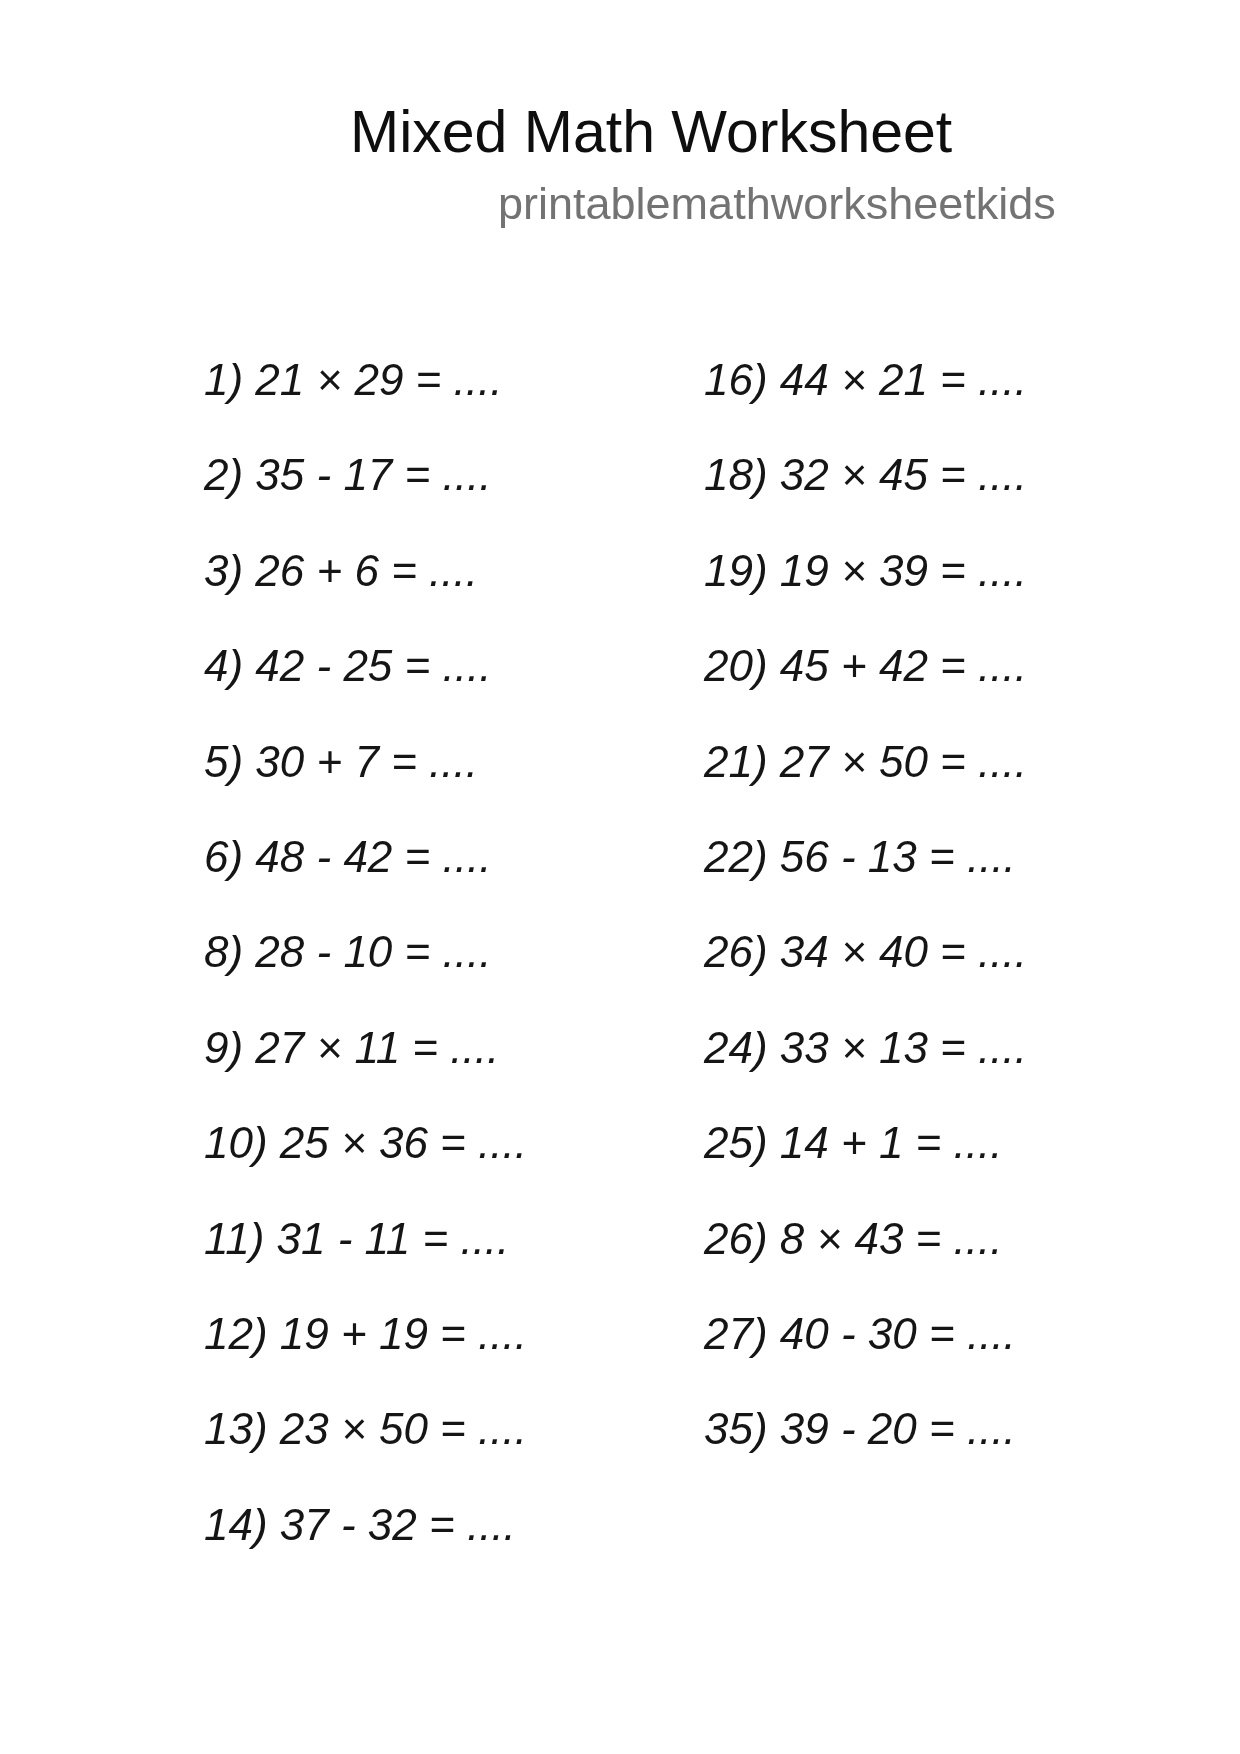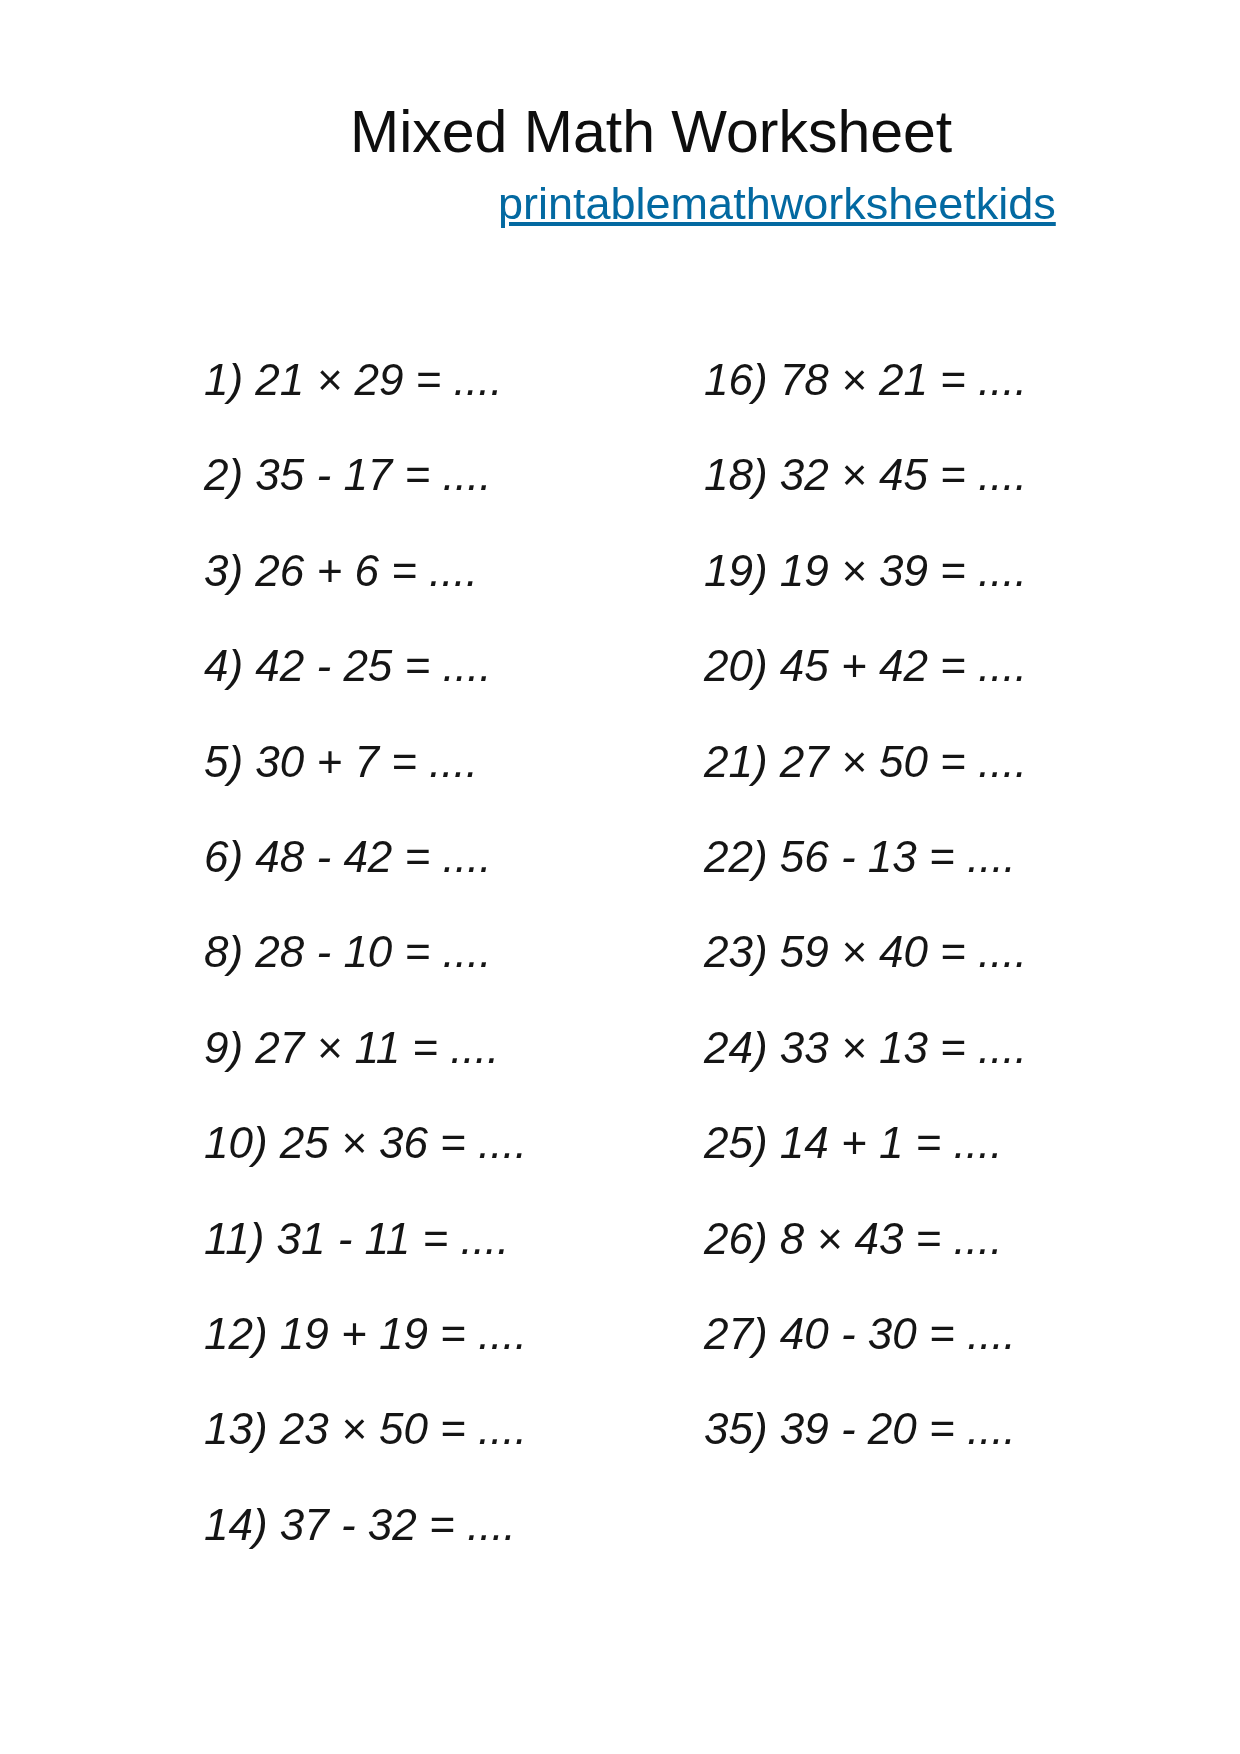--- a/index.html
+++ b/index.html
@@ -26,23 +26,22 @@
     color: #0e0e0e;
     white-space: nowrap;
   }
   .subtitle {
     position: absolute;
     left: 498px;
     top: 181px;
     font-size: 45px;
     line-height: 1;
     font-weight: 400;
-    color: #0369a1;
+    color: #737373;
     white-space: nowrap;
-    text-decoration: underline;
   }
   .col {
     position: absolute;
     top: 332px;
     font-size: 44px;
     color: #151515;
     font-style: italic;
   }
   .col-left  { left: 204px; }
   .col-right { left: 704px; }
@@ -70,27 +69,27 @@
     <div class="problem-row">8) 28 - 10 = ....</div>
     <div class="problem-row">9) 27 × 11 = ....</div>
     <div class="problem-row">10) 25 × 36 = ....</div>
     <div class="problem-row">11) 31 - 11 = ....</div>
     <div class="problem-row">12) 19 + 19 = ....</div>
     <div class="problem-row">13) 23 × 50 = ....</div>
     <div class="problem-row">14) 37 - 32 = ....</div>
   </div>
 
   <div class="col col-right">
-    <div class="problem-row">16) 78 × 21 = ....</div>
+    <div class="problem-row">16) 44 × 21 = ....</div>
     <div class="problem-row">18) 32 × 45 = ....</div>
     <div class="problem-row">19) 19 × 39 = ....</div>
     <div class="problem-row">20) 45 + 42 = ....</div>
     <div class="problem-row">21) 27 × 50 = ....</div>
     <div class="problem-row">22) 56 - 13 = ....</div>
-    <div class="problem-row">23) 59 × 40 = ....</div>
+    <div class="problem-row">26) 34 × 40 = ....</div>
     <div class="problem-row">24) 33 × 13 = ....</div>
     <div class="problem-row">25) 14 + 1 = ....</div>
     <div class="problem-row">26) 8 × 43 = ....</div>
     <div class="problem-row">27) 40 - 30 = ....</div>
     <div class="problem-row">35) 39 - 20 = ....</div>
   </div>
 
 </div>
 
 </body></html>

